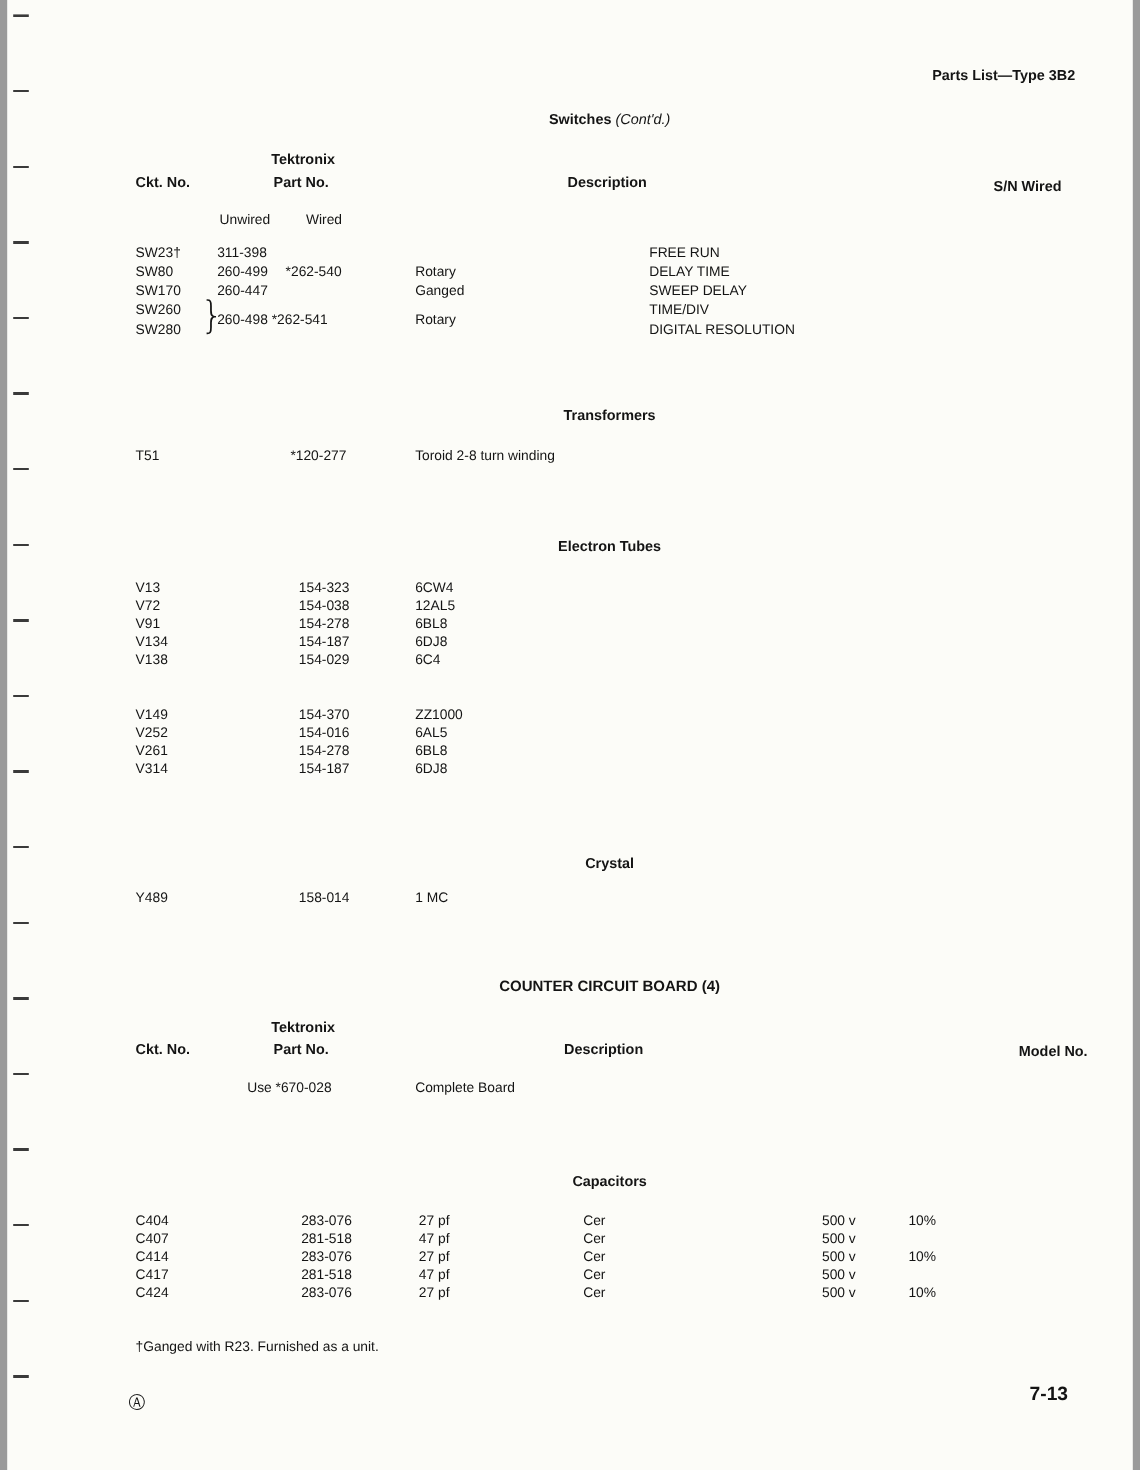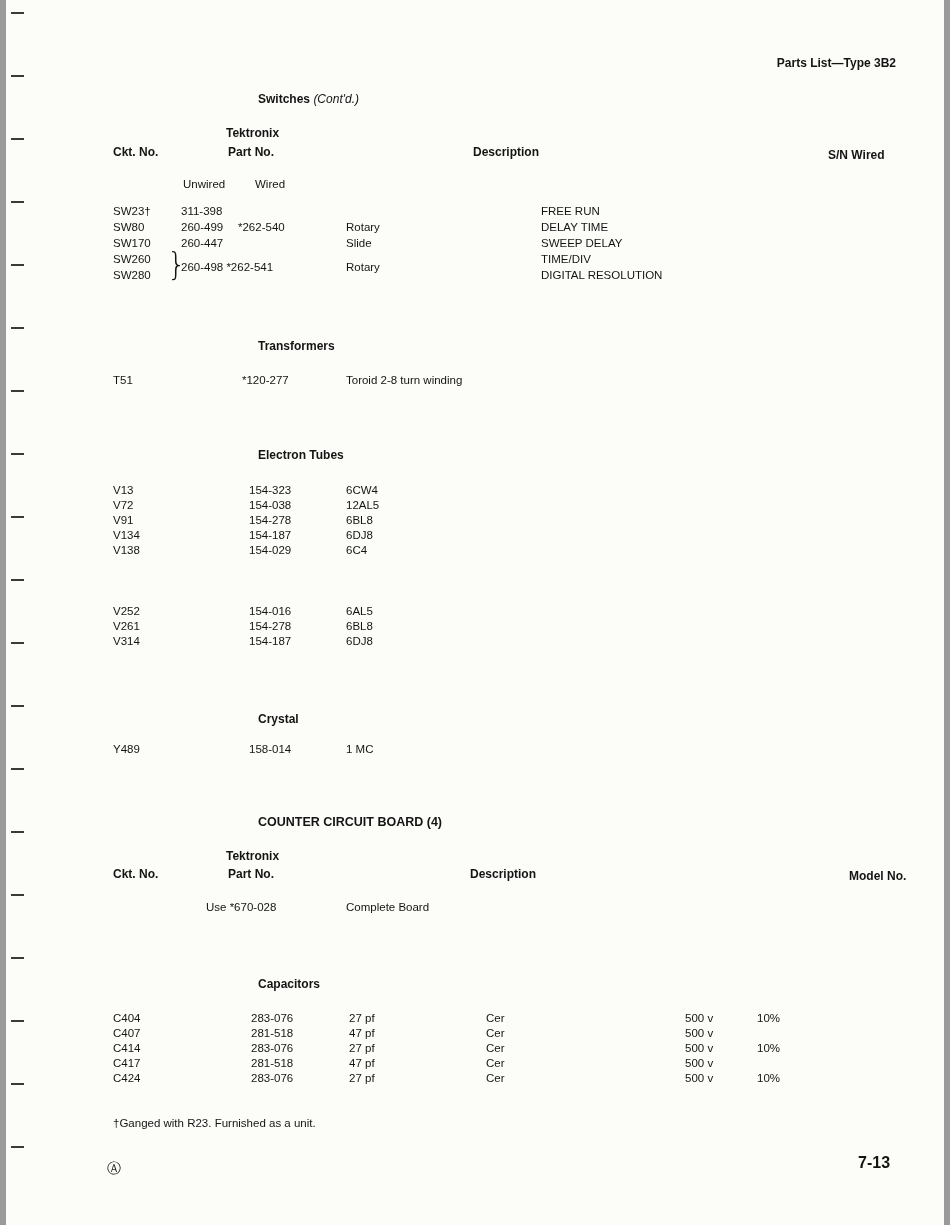--- a/index.html
+++ b/index.html
@@ -6,21 +6,21 @@
   html,body { background:#9a9a9a; }
   .page {
     position:relative; width:938px; height:1225px; margin:0 auto;
     background:#fcfcf8; color:#141414; overflow:hidden;
     font-family:"Liberation Sans", sans-serif;
   }
   .abs { position:absolute; white-space:nowrap; }
   .b { font-weight:bold; }
   .it { font-style:italic; font-weight:normal; }
   .hdr { font-size:12px; font-weight:bold; }
-  .heading { position:absolute; left:252px; width:500px; text-align:left;
+  .heading { position:absolute; left:252px; width:500px; text-align:center;
              font-weight:bold; font-size:12px; white-space:nowrap; }
   .row { position:absolute; left:0; width:100%; height:16px; font-size:11.5px; }
   .row span { position:absolute; white-space:nowrap; }
   
   .col-ckt     { left:107px; }
   .col-unwired { left:175px; }
   .col-wired   { left:232px; }
   .col-type    { left:340px; }
   .col-desc    { left:535px; }
   .col-part    { left:243px; }
@@ -77,21 +77,21 @@
     <span class="col-ckt">SW80</span>
     <span class="col-unwired">260-499</span>
     <span class="col-wired">*262-540</span>
     <span class="col-type">Rotary</span>
     <span class="col-desc">DELAY TIME</span>
   </div>
   <div class="row" style="top:237px;">
     <span class="col-ckt">SW170</span>
     <span class="col-unwired">260-447</span>
     <span class="col-wired"></span>
-    <span class="col-type">Slide</span>
+    <span class="col-type">Ganged</span>
     <span class="col-desc">SWEEP DELAY</span>
   </div>
 
   <div class="row" style="top:253px;">
     <span class="col-ckt">SW260</span>
     <span class="col-desc">TIME/DIV</span>
   </div>
   <div class="row" style="top:269px;">
     <span class="col-ckt">SW280</span>
     <span class="col-desc">DIGITAL RESOLUTION</span>
@@ -130,20 +130,25 @@
     <span class="col-ckt">V134</span>
     <span class="col-part">154-187</span>
     <span class="col-tube">6DJ8</span>
   </div>
   <div class="row" style="top:544px;">
     <span class="col-ckt">V138</span>
     <span class="col-part">154-029</span>
     <span class="col-tube">6C4</span>
   </div>
 
+  <div class="row" style="top:590px;">
+    <span class="col-ckt">V149</span>
+    <span class="col-part">154-370</span>
+    <span class="col-tube">ZZ1000</span>
+  </div>
   <div class="row" style="top:605px;">
     <span class="col-ckt">V252</span>
     <span class="col-part">154-016</span>
     <span class="col-tube">6AL5</span>
   </div>
   <div class="row" style="top:620px;">
     <span class="col-ckt">V261</span>
     <span class="col-part">154-278</span>
     <span class="col-tube">6BL8</span>
   </div>

